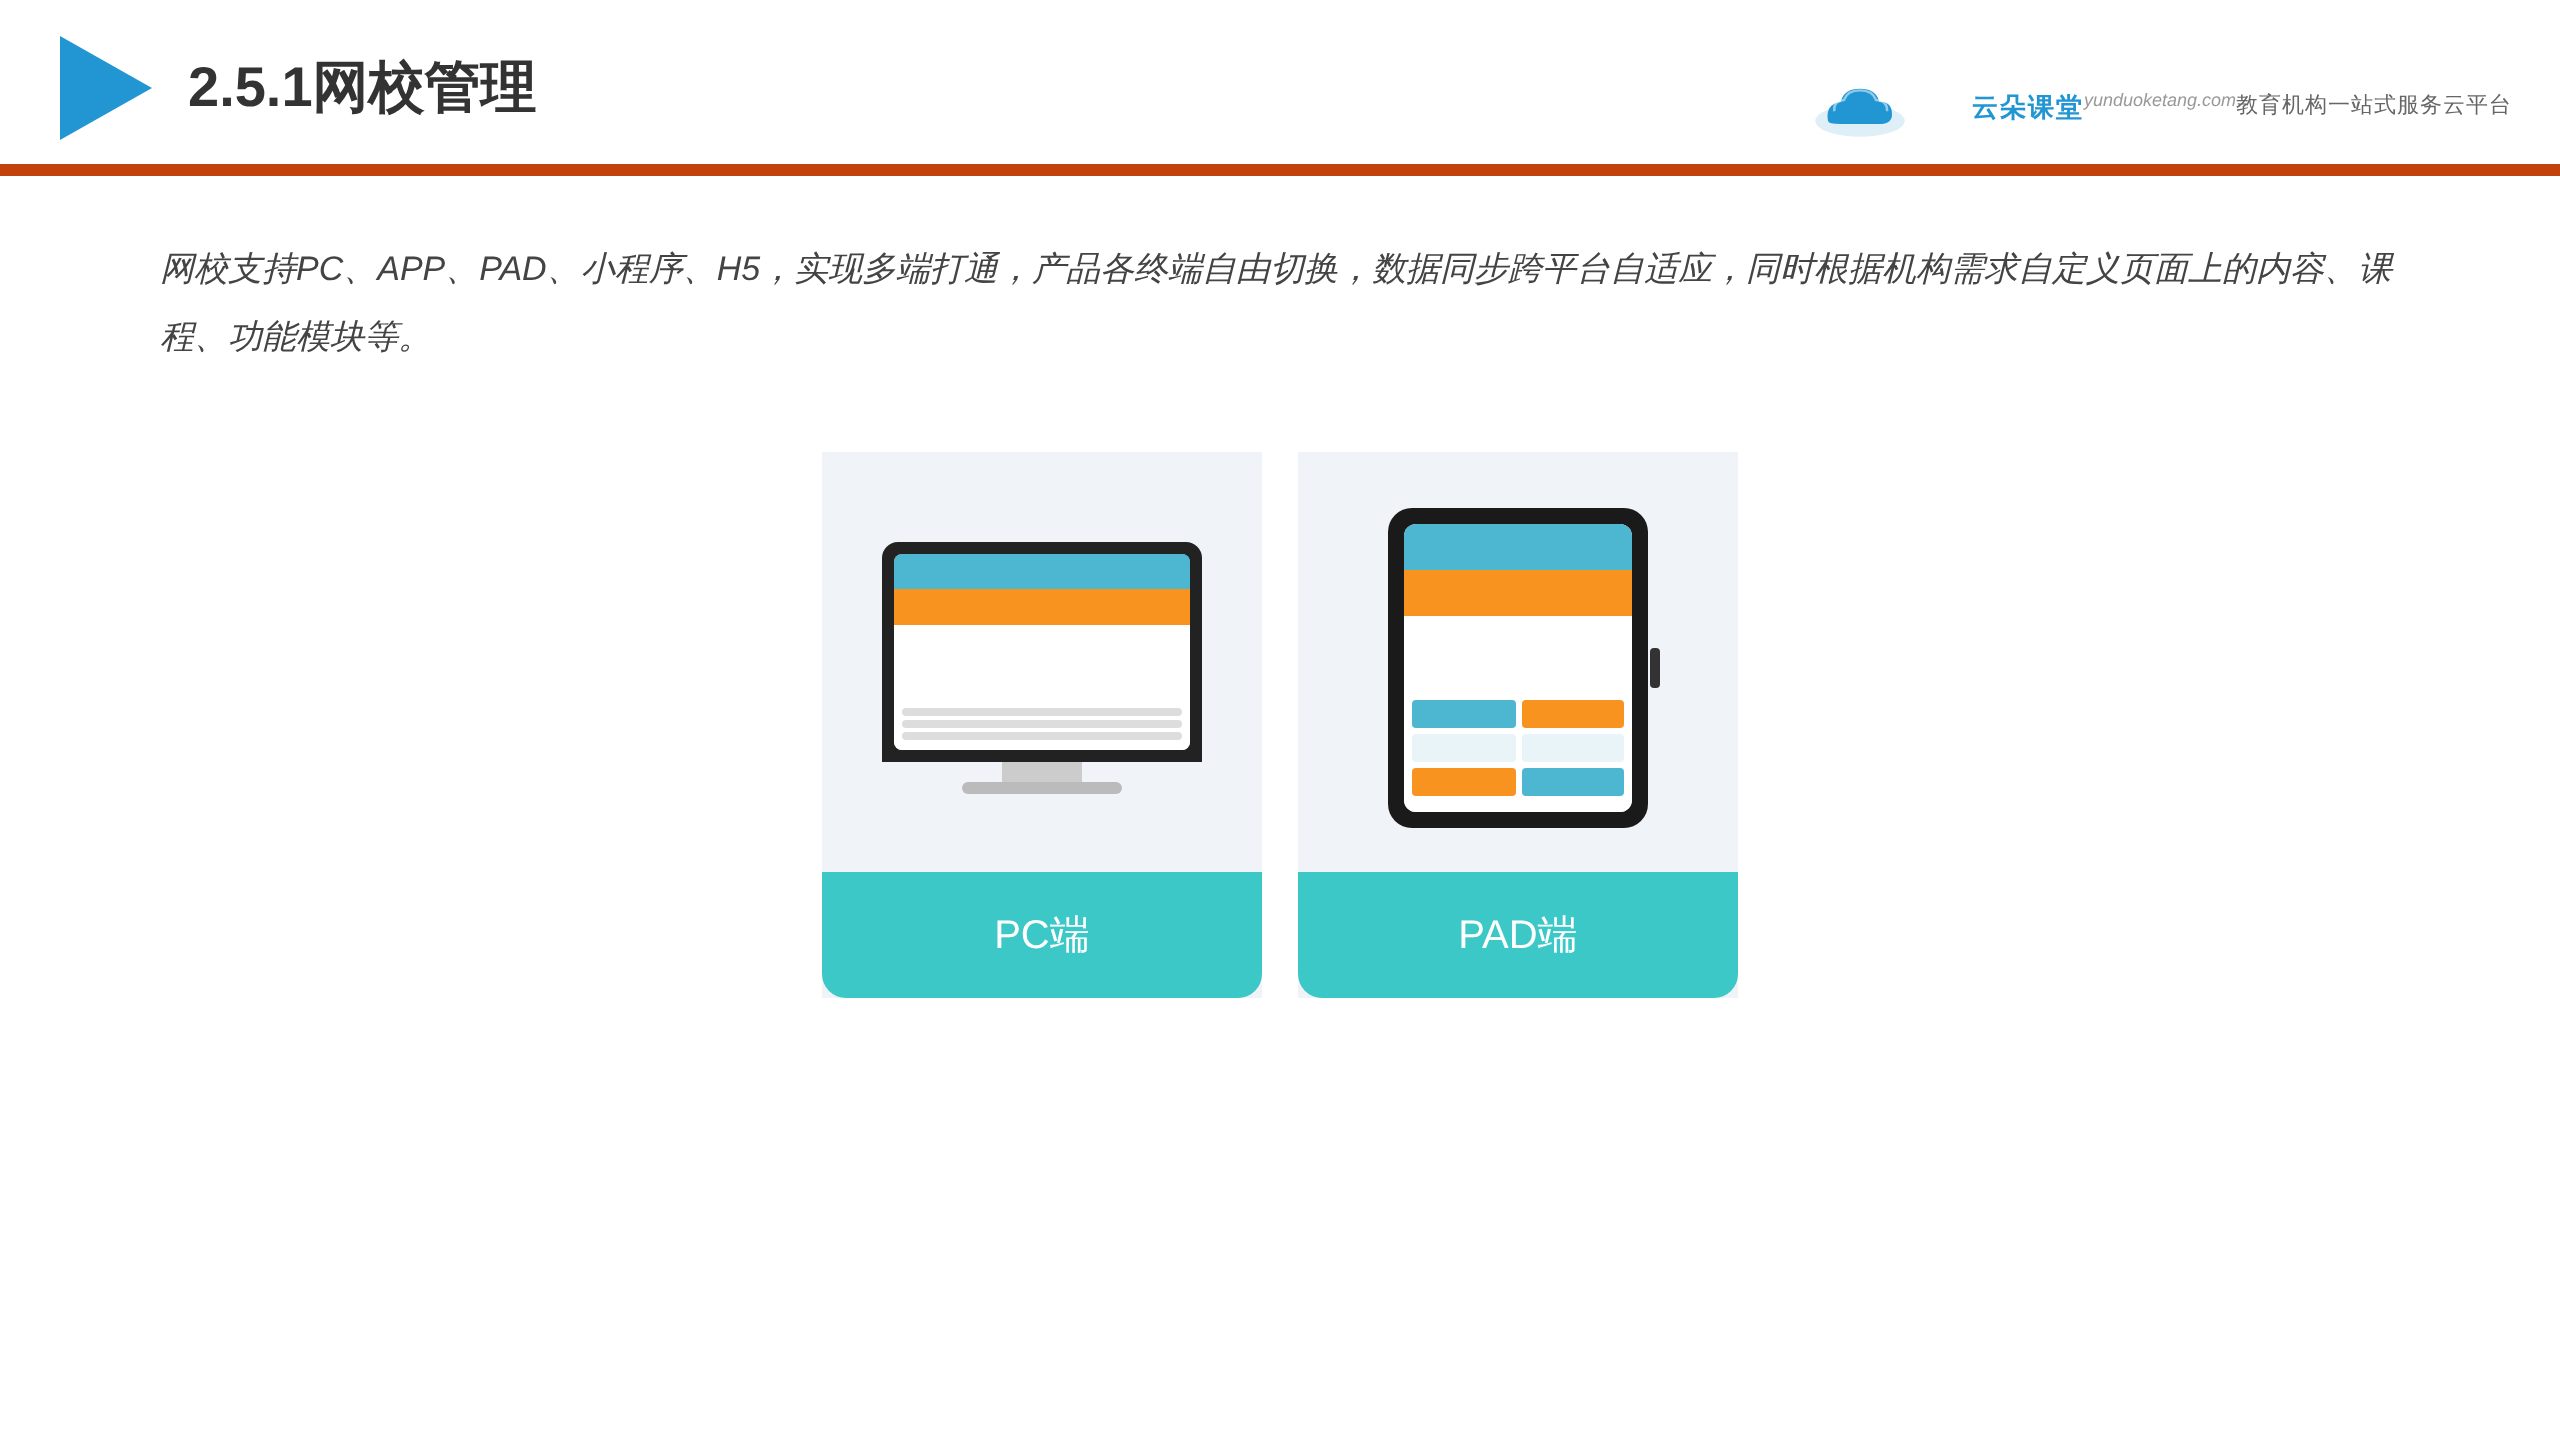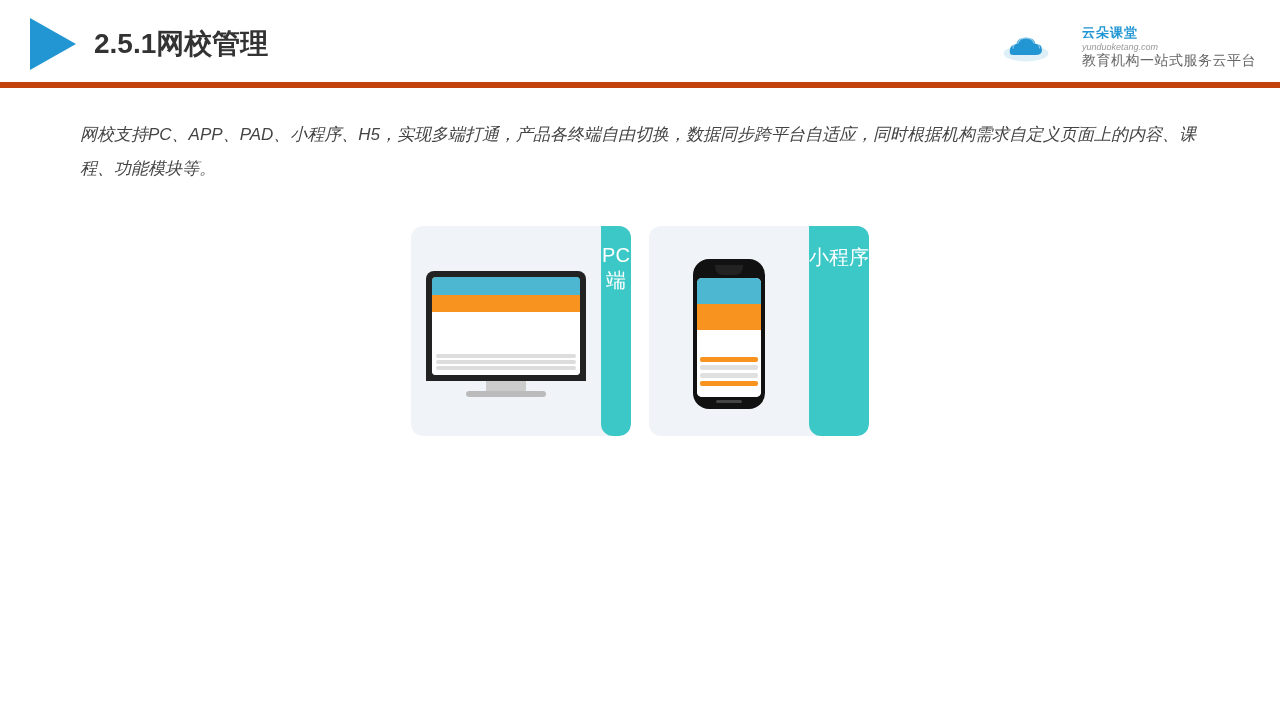--- a/index.html
+++ b/index.html
@@ -45,21 +45,21 @@
       width: 52px;
       height: 32px;
     }
     .brand-name {
       font-size: 13px;
       color: #2196d3;
       font-weight: bold;
       letter-spacing: 1px;
     }
     .brand-sub {
-      font-size: 14px;
+      font-size: 11px;
       color: #666;
       letter-spacing: 0.5px;
     }
     .brand-url {
       font-size: 9px;
       color: #999;
       font-style: italic;
     }
 
     
@@ -74,24 +74,24 @@
     
     .cards-container {
       display: flex;
       justify-content: center;
       gap: 18px;
       padding: 30px 60px 30px 60px;
     }
 
     .card {
       background: #f0f4f8;
-      border-radius: 12px;
+      border-radius: 0;
       width: 220px;
       display: flex;
-      flex-direction: row;
+      flex-direction: column;
       overflow: hidden;
     }
 
     .card-image-area {
       flex: 1;
       display: flex;
       align-items: center;
       justify-content: center;
       padding: 20px 15px 15px 15px;
       min-height: 210px;
@@ -322,21 +322,20 @@
     .phone-small-bottom {
       width: 26px;
       height: 3px;
       background: #444;
       border-radius: 2px;
       margin-top: 3px;
     }
 
     .brand-text-group {
       display: flex;
-      flex-direction: column;
       align-items: flex-start;
       margin-left: 20px;
     }
   </style>
 </head>
 <body>
 
 <div class="header">
   <div class="header-left">
     <div class="logo-triangle"></div>
@@ -378,34 +377,35 @@
           </div>
         </div>
         <div class="pc-stand"></div>
         <div class="pc-base"></div>
       </div>
     </div>
     <div class="card-label">PC端</div>
   </div>
 
 
-
   <div class="card">
     <div class="card-image-area">
-      <div class="phone-small">
-        <div class="phone-small-notch"></div>
-        <div class="phone-small-screen">
-          <div class="phone-small-content"></div>
-          <div class="phone-small-rows">
-            <div class="phone-small-row colored"></div>
-            <div class="phone-small-row"></div>
-            <div class="phone-small-row"></div>
-            <div class="phone-small-row colored"></div>
+      <div class="tablet-mockup">
+        <div class="tablet-screen">
+          <div class="tablet-screen-content"></div>
+          <div class="tablet-grid">
+            <div class="tablet-cell teal"></div>
+            <div class="tablet-cell orange"></div>
+            <div class="tablet-cell"></div>
+            <div class="tablet-cell"></div>
+            <div class="tablet-cell orange"></div>
+            <div class="tablet-cell teal"></div>
           </div>
         </div>
-        <div class="phone-small-bottom"></div>
+        <div class="tablet-home"></div>
       </div>
     </div>
-    <div class="card-label">小程序</div>
+    <div class="card-label">PAD端</div>
   </div>
 
 
+
 </div>
 
 </body></html>

